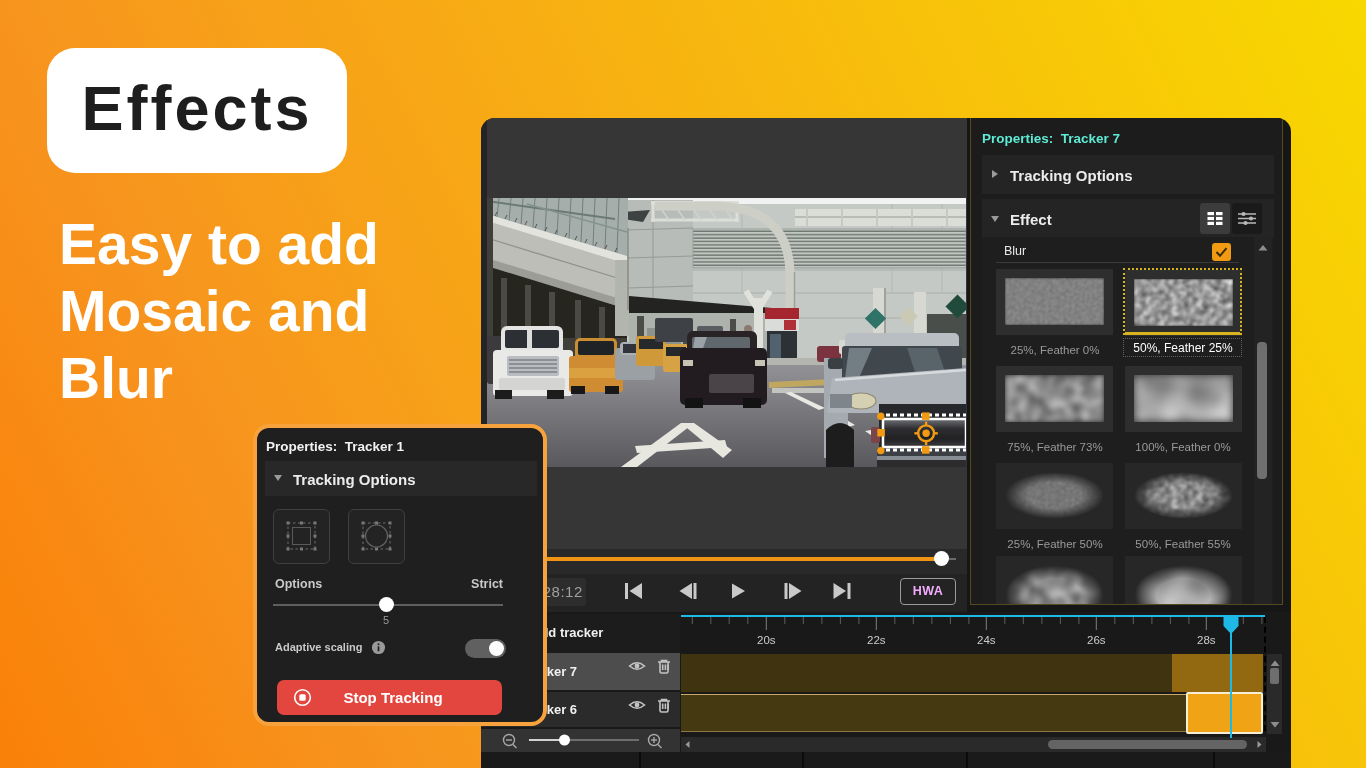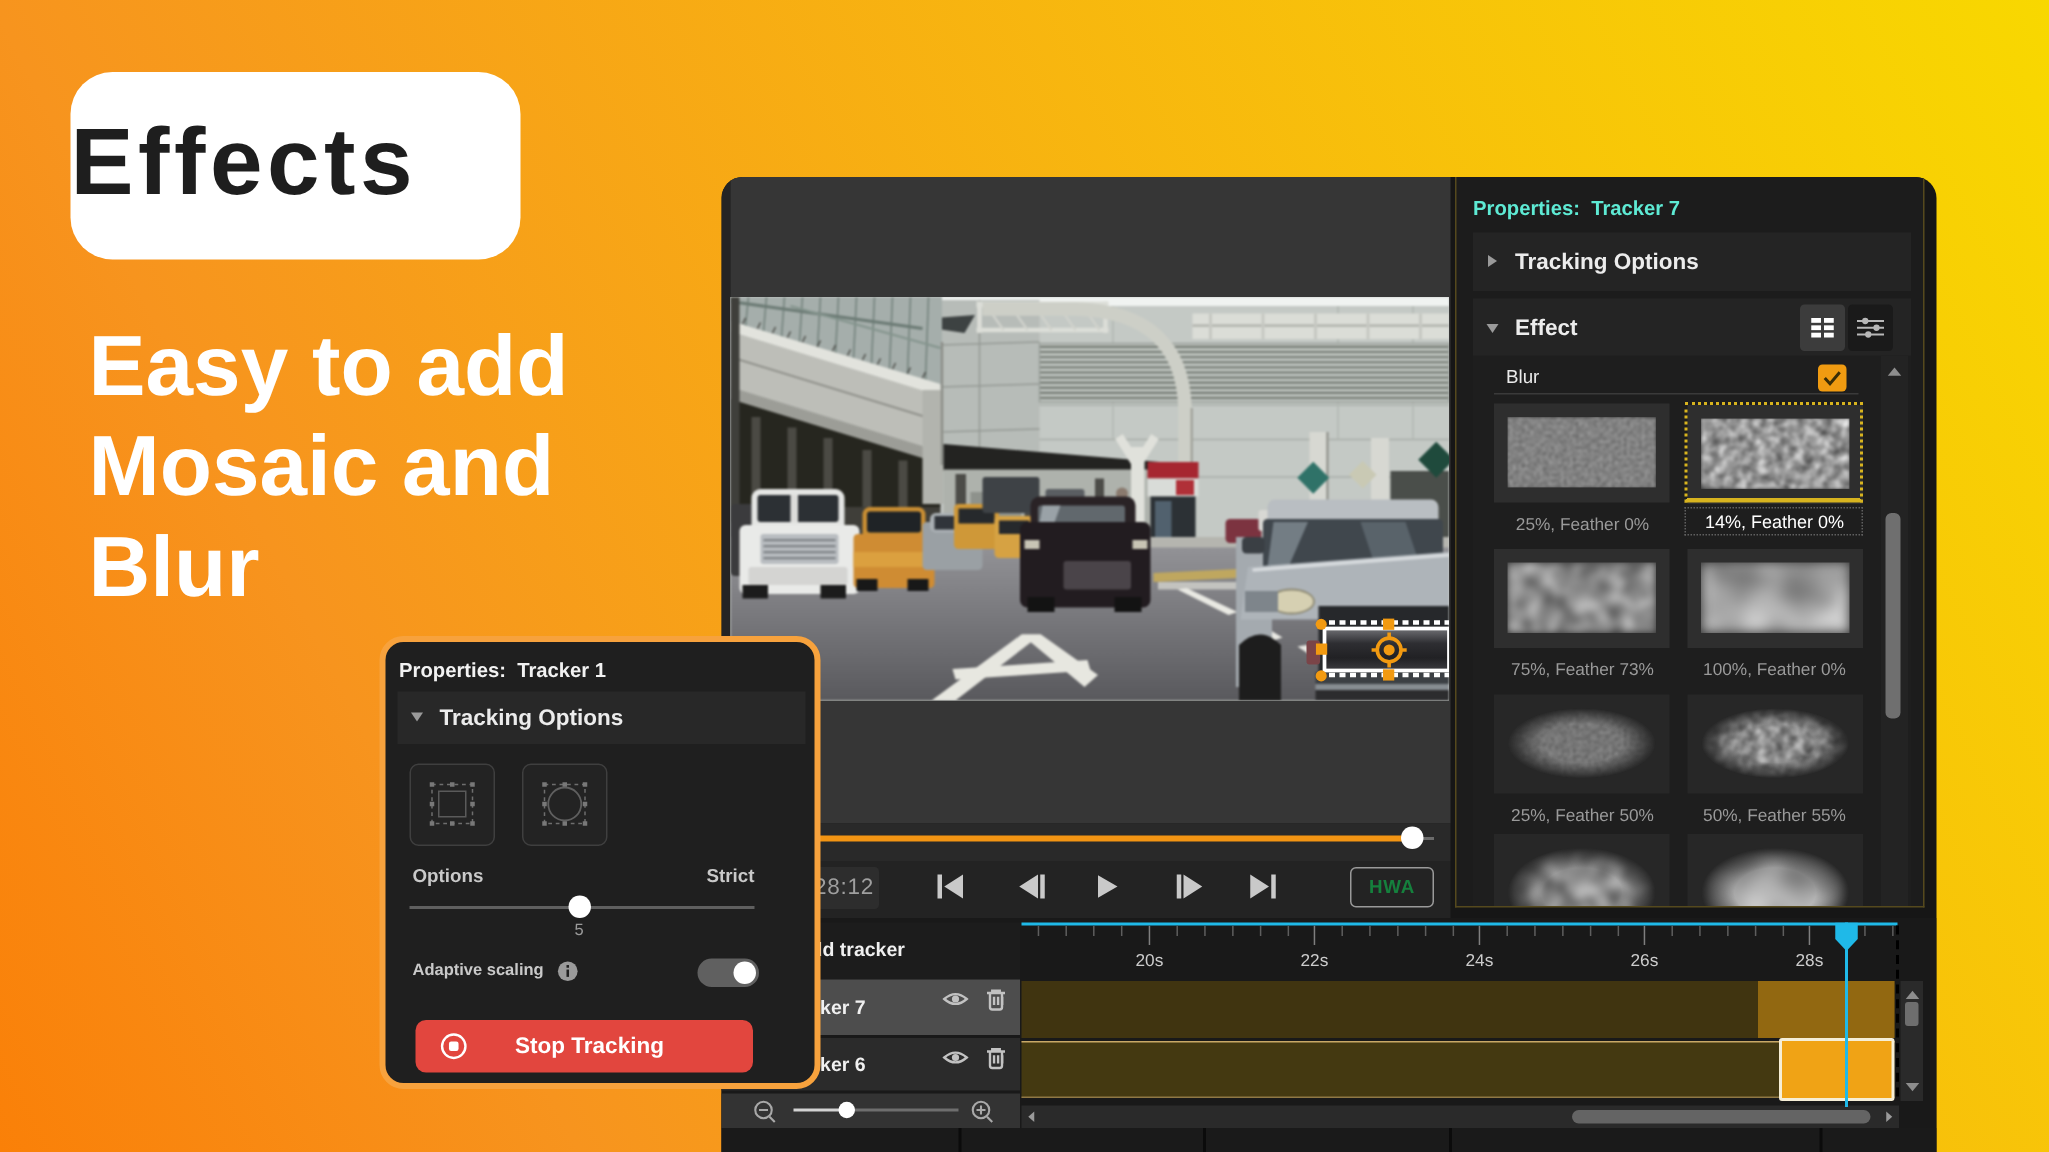--- a/index.html
+++ b/index.html
@@ -2,21 +2,21 @@
 <html><head>
 <meta charset="utf-8">
 <style>
   * { margin:0; padding:0; box-sizing:border-box; }
   html,body { width:1366px; height:768px; overflow:hidden; }
   body { font-family:"Liberation Sans", sans-serif; }
   .stage { position:absolute; left:0; top:0; width:1366px; height:768px;
     background:linear-gradient(63deg, #fa8008, #f7941e 22%, #f8d800 100%); overflow:hidden; }
   .abs { position:absolute; }
   .badge { left:47px; top:48px; width:300px; height:125px; background:#ffffff; border-radius:28px; }
-  .badge span { position:absolute; left:0; right:0; top:50%; transform:translateY(-54%); text-align:left;
+  .badge span { position:absolute; left:0; right:0; top:50%; transform:translateY(-54%); text-align:center;
     font-size:63px; font-weight:bold; color:#1e1e1e; letter-spacing:3px; }
   .headline { left:59px; top:211px; width:420px; font-size:57px; font-weight:bold; color:#ffffff; line-height:67px; }
 
   
   .app { left:481px; top:118px; width:810px; height:650px; background:#161616;
     border-radius:14px 14px 0 0; overflow:hidden; }
   .app .abs { position:absolute; }
 
   
   .leftstrip { left:0; top:0; width:6px; height:650px; background:#242424; }
@@ -25,21 +25,21 @@
 
   .progstrip { left:6px; top:431px; width:480px; height:25px; background:#292929; }
   .progline { left:6px; top:439px; width:454px; height:4px; background:#f29413; }
   .progrest { left:460px; top:440px; width:15px; height:2px; background:#6b6b6b; }
   .progdot { left:453px; top:433px; width:15px; height:15px; border-radius:50%; background:#ffffff; }
 
   .controls { left:6px; top:456px; width:480px; height:38px; background:#232323; }
   .timecode { left:6px; top:460px; width:99px; height:28px; background:#2d2d2d; border-radius:3px;
     color:#9f9f9f; font-size:15px; line-height:28px; padding-left:11px; letter-spacing:0.5px; }
   .hwa { left:419px; top:460px; width:56px; height:27px; border:1px solid #9a9a9a; border-radius:4px;
-    color:#15803d; font-size:12.5px; font-weight:bold; text-align:center; line-height:25px; letter-spacing:0.5px; }
+    color:#f0abfc; font-size:12.5px; font-weight:bold; text-align:center; line-height:25px; letter-spacing:0.5px; }
 
   
   .timeline { left:0; top:494px; width:810px; height:156px; background:#191919; }
   .cyanline { left:200px; top:3px; width:584px; height:2px; background:#1fb9e8; }
   .rowadd { left:0; top:3px; width:199px; height:38px; background:#1c1c1c; }
   .rowt7 { left:0; top:41px; width:199px; height:37px; background:#4d4d4d; }
   .rowt6 { left:0; top:80px; width:199px; height:35px; background:#2b2b2b; }
   .rowzoom { left:0; top:117px; width:199px; height:24px; background:#333333; }
   .trklabel { font-size:13px; font-weight:bold; color:#f0f0f0; }
   .clip7 { left:200px; top:42px; width:582px; height:38px; background:#403410; }
@@ -621,21 +621,21 @@
             <rect width="99" height="47" filter="url(#n25)"></rect>
           </svg>
         <div class="abs cap" style="left:8px; top:107px;">25%, Feather 0%</div>
 
         <div class="abs tile" style="left:143px; top:33px;"></div>
         <svg class="abs" style="left:152px; top:42px;" width="99" height="47">
             <rect width="99" height="47" filter="url(#n50)"></rect>
           </svg>
         <div class="abs" style="left:141px; top:31px; width:119px; height:67px; border:2px dotted #d8b41f; border-bottom:3px solid #d8b41f;"></div>
         <div class="abs" style="left:141px; top:101px; width:119px; height:19px; border:1px dotted #606060;"></div>
-        <div class="abs cap" style="left:136px; top:104px; color:#ffffff; font-size:12px;">14%, Feather 0%</div>
+        <div class="abs cap" style="left:136px; top:104px; color:#ffffff; font-size:12px;">50%, Feather 25%</div>
 
         <div class="abs tile" style="left:14px; top:129px;"></div>
         <svg class="abs" style="left:23px; top:138px;" width="99" height="47">
             <rect width="99" height="47" filter="url(#n75)"></rect>
           </svg>
         <div class="abs cap" style="left:8px; top:204px;">75%, Feather 73%</div>
 
         <div class="abs tile" style="left:143px; top:129px;"></div>
         <svg class="abs" style="left:152px; top:138px;" width="99" height="47">
             <rect width="99" height="47" filter="url(#n100)"></rect>

